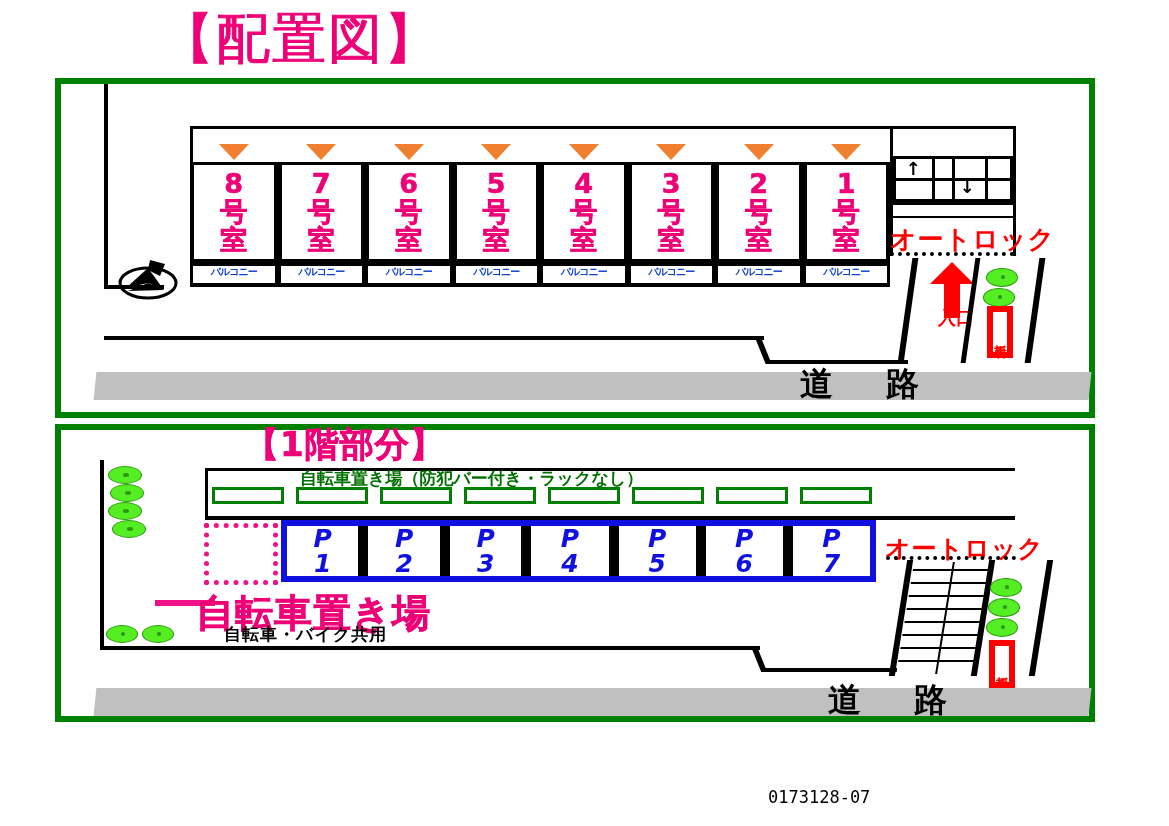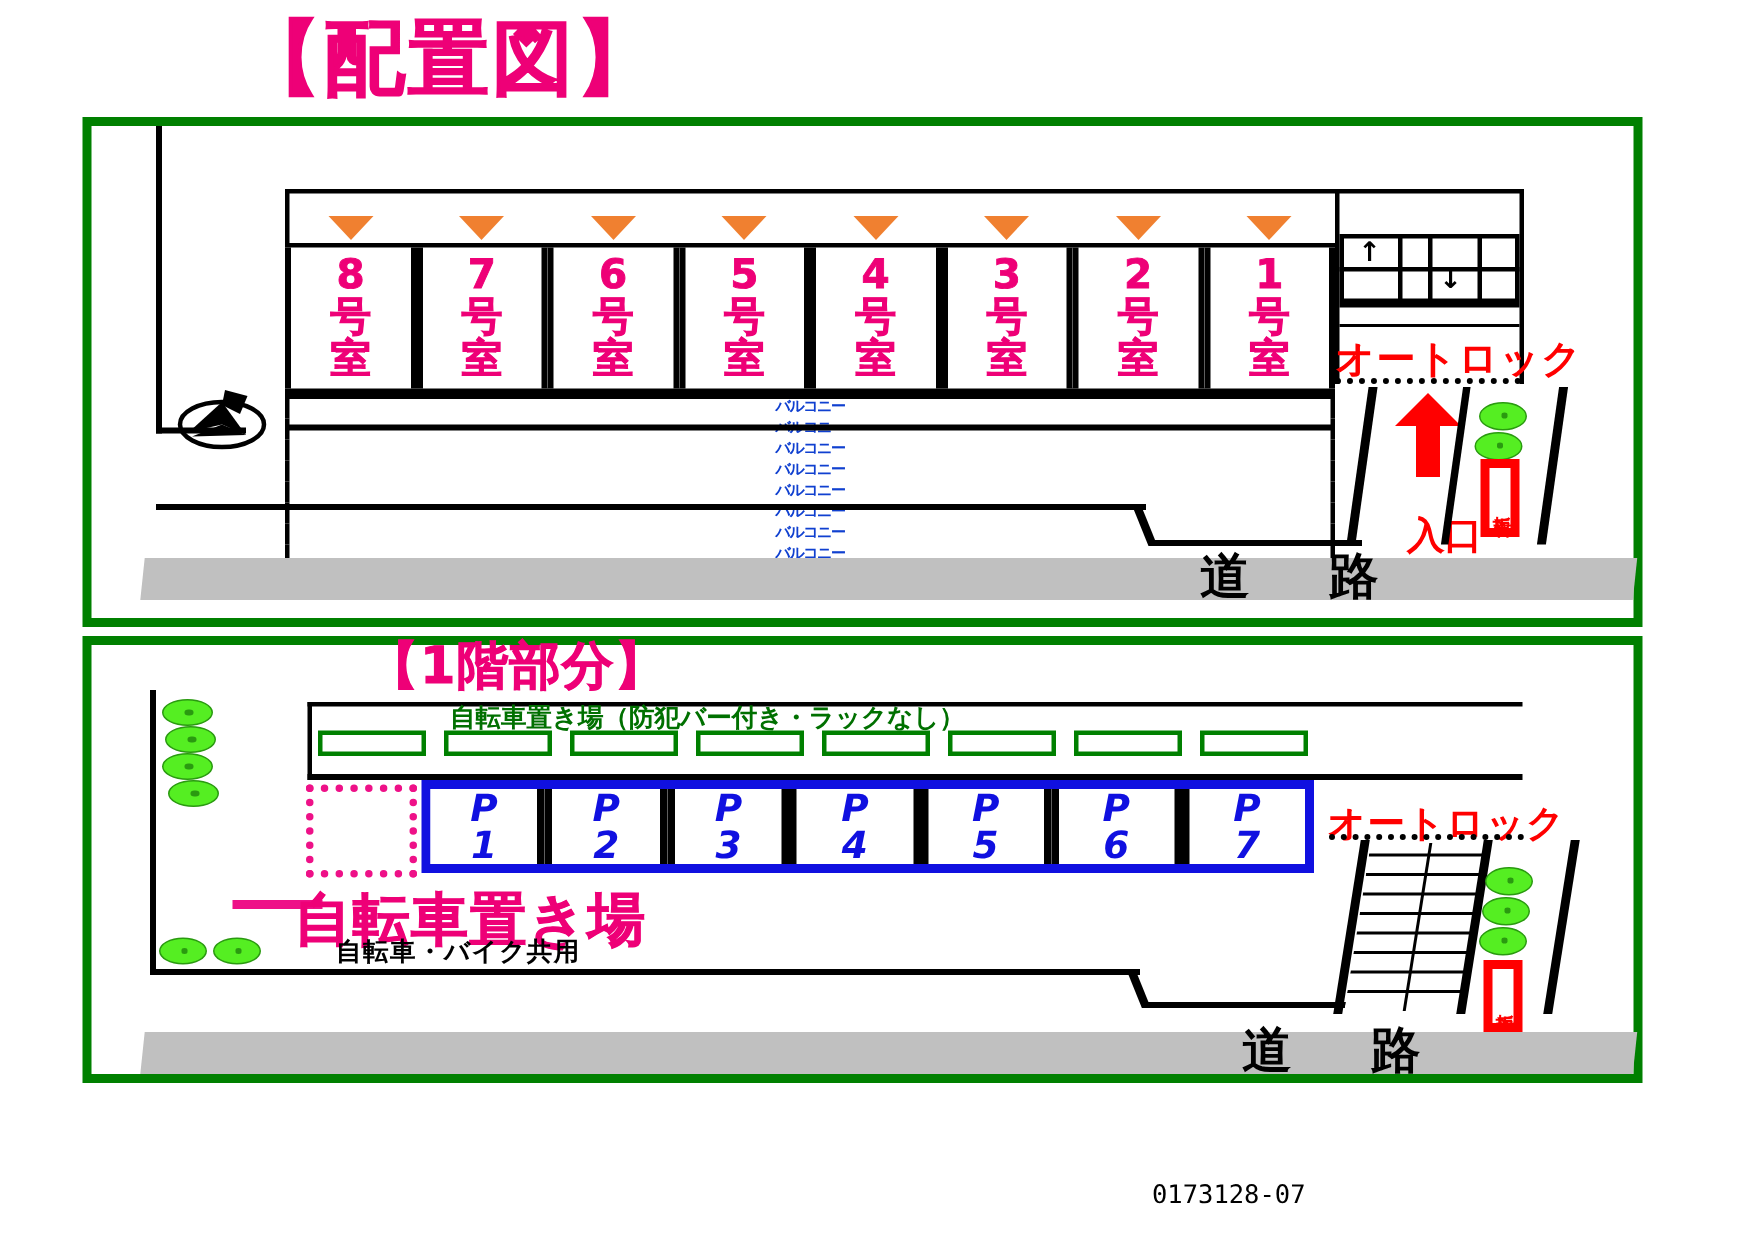--- a/index.html
+++ b/index.html
@@ -1,21 +1,21 @@
 <!DOCTYPE html>
 <html><head>
 <meta charset="utf-8">
 <style>
   html,body{margin:0;padding:0;background:#ffffff;}
   body{width:1169px;height:826px;position:relative;overflow:hidden;
        font-family:"DejaVu Sans","Liberation Sans",sans-serif;}
   .abs{position:absolute;}
 
   
-  #title{left:160px;top:8px;font-size:54px;font-weight:bold;color:#ee0077;
+  #title{left:160px;top:8px;font-size:54px;font-weight:normal;color:#ee0077;
          letter-spacing:2px;line-height:62px;white-space:nowrap;
          -webkit-text-stroke:1px #ee0077;}
 
   
   .panel{border:6px solid #008000;background:#ffffff;box-sizing:border-box;}
   #panel-top{left:55px;top:78px;width:1040px;height:340px;}
   #panel-bottom{left:55px;top:424px;width:1040px;height:298px;}
 
   
   .hline{background:#000;height:4px;}
@@ -49,21 +49,21 @@
   .rack{border:3px solid #008000;background:#fff;box-sizing:border-box;height:17px;}
 
   
   .lbl-red{color:#ff0000;font-weight:bold;white-space:nowrap;}
   .lbl-green{color:#007000;font-weight:bold;white-space:nowrap;}
   .lbl-pink{color:#ee0077;font-weight:bold;white-space:nowrap;}
   .lbl-black{color:#000;font-weight:bold;white-space:nowrap;}
 
   #autolock-top{left:890px;top:222px;font-size:26px;letter-spacing:1px;}
   #autolock-bot{left:885px;top:532px;font-size:25px;letter-spacing:1px;}
-  #entrance-label{left:938px;top:340px;font-size:25px;}
+  #entrance-label{left:938px;top:306px;font-size:18px;}
   #road-top{left:800px;top:362px;font-size:33px;letter-spacing:10px;}
   #road-bottom{left:828px;top:678px;font-size:33px;letter-spacing:10px;}
   #subtitle{left:245px;top:425px;font-size:34px;line-height:38px;
             letter-spacing:1px;-webkit-text-stroke:0.7px #ee0077;}
   #bike-note{left:300px;top:467px;font-size:17px;letter-spacing:0px;}
   #chuurin{left:196px;top:588px;font-size:38px;letter-spacing:1px;
            -webkit-text-stroke:0.7px #ee0077;}
   #chuurin-sub{left:224px;top:623px;font-size:17px;letter-spacing:1px;}
 
   
@@ -177,21 +177,21 @@
   </div>
   <div class="unit" style="flex:1;">
     <div class="unit-name" style="padding-top:5px;">
         <div>1</div>
         <div>号</div>
         <div>室</div>
       </div>
   </div>
 </div>
 
-<div class="abs" style="left:190px;top:265px;width:700px;height:18px;display:flex;flex-direction:column;">
+<div class="abs" style="left:190px;top:265px;width:700px;height:18px;display:flex;">
   <div style="flex:1;border-left:3px solid #000;border-right:3px solid #000;box-sizing:border-box;">
       <div class="balcony">バルコニー</div>
     </div>
   <div style="flex:1;border-left:3px solid #000;border-right:3px solid #000;box-sizing:border-box;">
       <div class="balcony">バルコニー</div>
     </div>
   <div style="flex:1;border-left:3px solid #000;border-right:3px solid #000;box-sizing:border-box;">
       <div class="balcony">バルコニー</div>
     </div>
   <div style="flex:1;border-left:3px solid #000;border-right:3px solid #000;box-sizing:border-box;">

